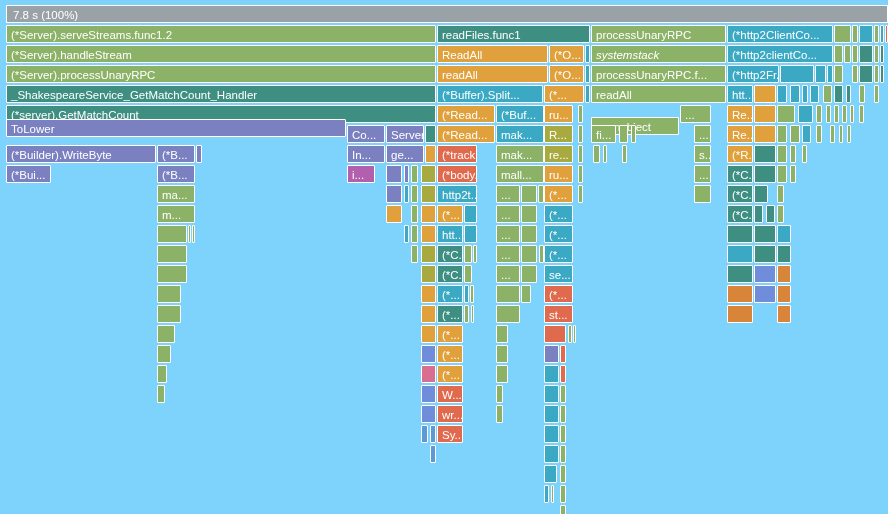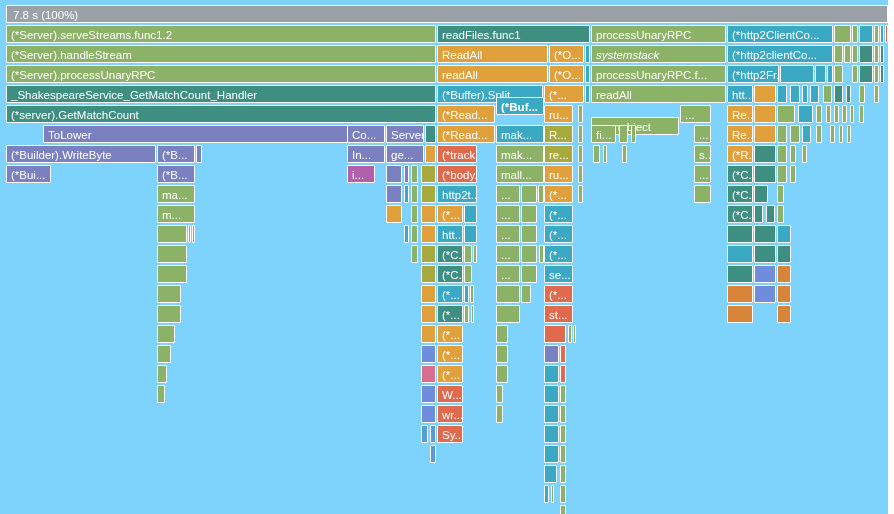--- a/index.html
+++ b/index.html
@@ -113,21 +113,21 @@
       <div class="fr" style="left: 834px; top: 85px; width: 9px; height: 18px; background: rgb(62, 143, 130);"></div>
       <div class="fr" style="left: 846px; top: 85px; width: 5px; height: 18px; background: rgb(62, 143, 130);"></div>
       <div class="fr" style="left: 859px; top: 85px; width: 6px; height: 18px; background: rgb(140, 178, 104);"></div>
       <div class="fr" style="left: 874px; top: 85px; width: 5px; height: 18px; background: rgb(140, 178, 104);"></div>
       <div class="fr" style="left: 6px; top: 105px; width: 430px; height: 18px; background: rgb(62, 143, 130);">
         <span class="lbl">(*server).GetMatchCount</span>
       </div>
       <div class="fr" style="left: 437px; top: 105px; width: 58px; height: 18px; background: rgb(224, 160, 60);">
         <span class="lbl">(*Read...</span>
       </div>
-      <div class="fr" style="left: 496px; top: 97px; width: 48px; height: 18px; background: rgb(59, 169, 196); font-weight: bold;">
+      <div class="fr" style="left: 496px; top: 105px; width: 48px; height: 18px; background: rgb(59, 169, 196);">
         <span class="lbl">(*Buf...</span>
       </div>
       <div class="fr" style="left: 544px; top: 105px; width: 29px; height: 18px; background: rgb(224, 160, 60);">
         <span class="lbl">ru...</span>
       </div>
       <div class="fr" style="left: 578px; top: 105px; width: 5px; height: 18px; background: rgb(140, 178, 104);"></div>
       <div class="fr" style="left: 591px; top: 117px; width: 88px; height: 18px; background: rgb(140, 178, 104);">
         <span class="lbl">scanobject</span>
       </div>
       <div class="fr" style="left: 680px; top: 105px; width: 31px; height: 18px; background: rgb(140, 178, 104);">
@@ -138,21 +138,21 @@
       </div>
       <div class="fr" style="left: 754px; top: 105px; width: 22px; height: 18px; background: rgb(224, 160, 60);"></div>
       <div class="fr" style="left: 777px; top: 105px; width: 18px; height: 18px; background: rgb(140, 178, 104);"></div>
       <div class="fr" style="left: 798px; top: 105px; width: 15px; height: 18px; background: rgb(59, 169, 196);"></div>
       <div class="fr" style="left: 816px; top: 105px; width: 6px; height: 18px; background: rgb(140, 178, 104);"></div>
       <div class="fr" style="left: 826px; top: 105px; width: 5px; height: 18px; background: rgb(140, 178, 104);"></div>
       <div class="fr" style="left: 834px; top: 105px; width: 5px; height: 18px; background: rgb(140, 178, 104);"></div>
       <div class="fr" style="left: 842px; top: 105px; width: 5px; height: 18px; background: rgb(140, 178, 104);"></div>
       <div class="fr" style="left: 850px; top: 105px; width: 4px; height: 18px; background: rgb(140, 178, 104);"></div>
       <div class="fr" style="left: 859px; top: 105px; width: 5px; height: 18px; background: rgb(140, 178, 104);"></div>
-      <div class="fr" style="left: 6px; top: 125px; width: 340px; height: 18px; background: rgb(123, 128, 192); margin-left: 37px;">
+      <div class="fr" style="left: 6px; top: 119px; width: 340px; height: 18px; background: rgb(123, 128, 192);">
         <span class="lbl">ToLower</span>
       </div>
       <div class="fr" style="left: 347px; top: 125px; width: 38px; height: 18px; background: rgb(123, 128, 192);">
         <span class="lbl">Co...</span>
       </div>
       <div class="fr" style="left: 386px; top: 125px; width: 38px; height: 18px; background: rgb(123, 128, 192);">
         <span class="lbl">Server</span>
       </div>
       <div class="fr" style="left: 425px; top: 125px; width: 11px; height: 18px; background: rgb(62, 143, 130);"></div>
       <div class="fr" style="left: 437px; top: 125px; width: 58px; height: 18px; background: rgb(224, 160, 60);">

